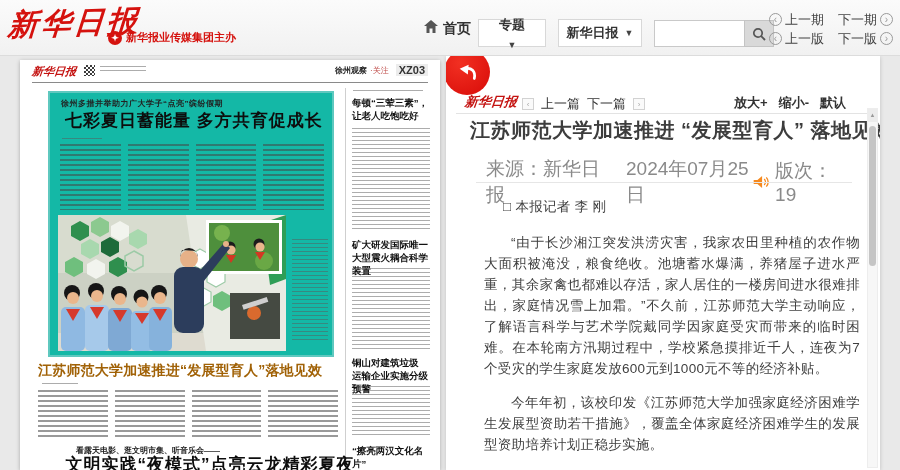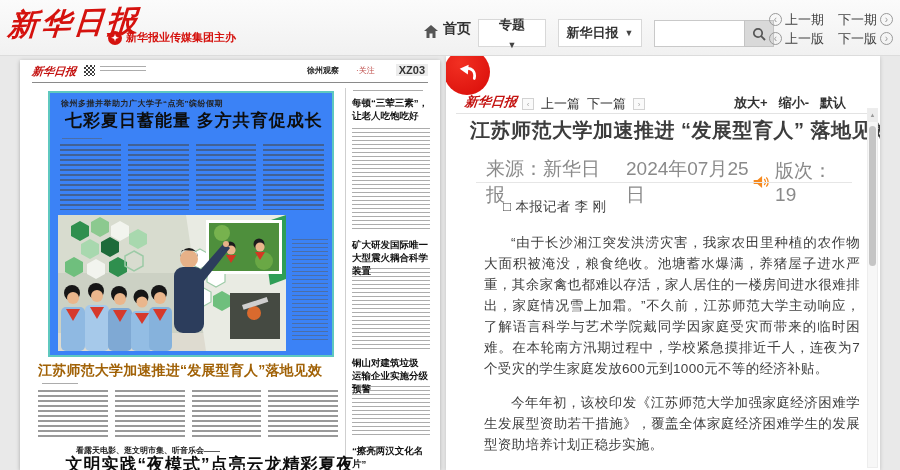--- a/index.html
+++ b/index.html
@@ -9,21 +9,21 @@
 
   
   .hdr{position:absolute;top:0;left:0;width:900px;height:56px;
        background:linear-gradient(#fbfbfb,#f1f1f1);border-bottom:1px solid #dcdcdc;z-index:5;}
   .logo-main{position:absolute;left:8px;top:3px;font-family:"DejaVu Serif",serif;font-style:italic;
              font-weight:bold;font-size:30px;color:#d5120e;letter-spacing:3px;transform:rotate(-2deg) skewX(-6deg);}
   .logo-sub{position:absolute;left:108px;top:30px;color:#d5120e;font-size:11px;font-weight:bold;
             display:flex;align-items:center;gap:4px;}
   .emblem{display:inline-block;width:14px;height:14px;border-radius:50%;background:#d5120e;color:#fff;
           font-size:9px;line-height:14px;text-align:center;}
-  .home-link{position:absolute;left:424px;top:20px;display:flex;align-items:flex-end;gap:5px;
+  .home-link{position:absolute;left:424px;top:20px;display:flex;align-items:flex-start;gap:5px;
              font-size:14px;font-weight:bold;color:#333;cursor:pointer;}
   .dd{position:absolute;top:19px;height:28px;background:#fff;border:1px solid #d8d8d8;
       font-size:13px;font-weight:bold;color:#333;display:flex;align-items:center;justify-content:center;
       gap:6px;cursor:pointer;font-family:"Liberation Sans",sans-serif;}
   .dd.topics{left:478px;width:68px;flex-direction:column;}
   .dd.paper{left:558px;width:84px;}
   .caret{font-size:9px;color:#444;}
   .search{position:absolute;left:654px;top:20px;display:flex;height:27px;}
   .search input{width:90px;height:27px;border:1px solid #c9c9c9;border-right:none;padding:0 6px;
                 font-size:12px;outline:none;background:#fff;}
@@ -37,28 +37,28 @@
       border:1px solid #9a9a9a;border-radius:50%;color:#9a9a9a;font-size:10px;line-height:1;margin:0 3px;}
 
   
   .paper-page{position:absolute;left:20px;top:60px;width:420px;height:410px;background:#fff;
               box-shadow:0 1px 4px rgba(0,0,0,.28);overflow:hidden;cursor:pointer;}
   .pp-mast{position:absolute;left:12px;top:4px;font-family:"DejaVu Serif",serif;font-style:italic;
            font-weight:bold;font-size:11px;color:#c41210;transform:skewX(-6deg);}
   .pp-qr{position:absolute;left:64px;top:5px;width:11px;height:11px;
          background:repeating-conic-gradient(#3c3c3c 0 25%,#fff 0 50%) 0 0/4px 4px;}
   .pp-dateline{position:absolute;left:80px;top:6px;width:46px;height:8px;}
-  .pp-section{position:absolute;right:12px;top:4px;font-size:8px;display:flex;align-items:flex-end;gap:17px;}
+  .pp-section{position:absolute;right:12px;top:4px;font-size:8px;display:flex;align-items:flex-end;gap:3px;}
   .pp-section .sec{font-weight:bold;color:#222;}
   .pp-section .sub{color:#c0504d;}
   .pp-code{font-size:11px;font-weight:bold;color:#333;background:#ececec;padding:0 3px;margin-left:4px;}
   .pp-rule{position:absolute;left:12px;right:12px;top:22px;border-top:1px solid #8a8a8a;}
   .pp-vrule{position:absolute;left:325px;top:28px;bottom:0;width:1px;background:#cfcfcf;}
 
-  .lead{position:absolute;left:28px;top:31px;width:286px;height:266px;border:2px solid #5fc8bf;background:#3b82f6;}
+  .lead{position:absolute;left:28px;top:31px;width:286px;height:266px;border:2px solid #5fc8bf;background:#14b8a6;}
   .lead-kicker{position:absolute;left:11px;top:5px;font-size:8px;font-weight:600;color:#222;letter-spacing:.5px;}
   .lead-head{position:absolute;left:15px;top:16px;width:268px;font-size:17px;font-weight:800;color:#0d0d0d;
              letter-spacing:1px;white-space:nowrap;}
   .lead-byline{position:absolute;left:12px;top:45px;width:40px;height:3px;}
   .lead-cols{position:absolute;left:10px;top:51px;width:264px;height:66px;display:flex;gap:7px;}
   .lead-cols .tx{flex:1;}
   .lead-photo{position:absolute;left:8px;top:122px;width:228px;height:136px;}
   .lead-caption{position:absolute;left:242px;top:146px;width:36px;height:104px;}
 
   .tx{background-image:repeating-linear-gradient(to bottom,rgba(70,70,70,.55) 0 2px,transparent 2px 5px);}

